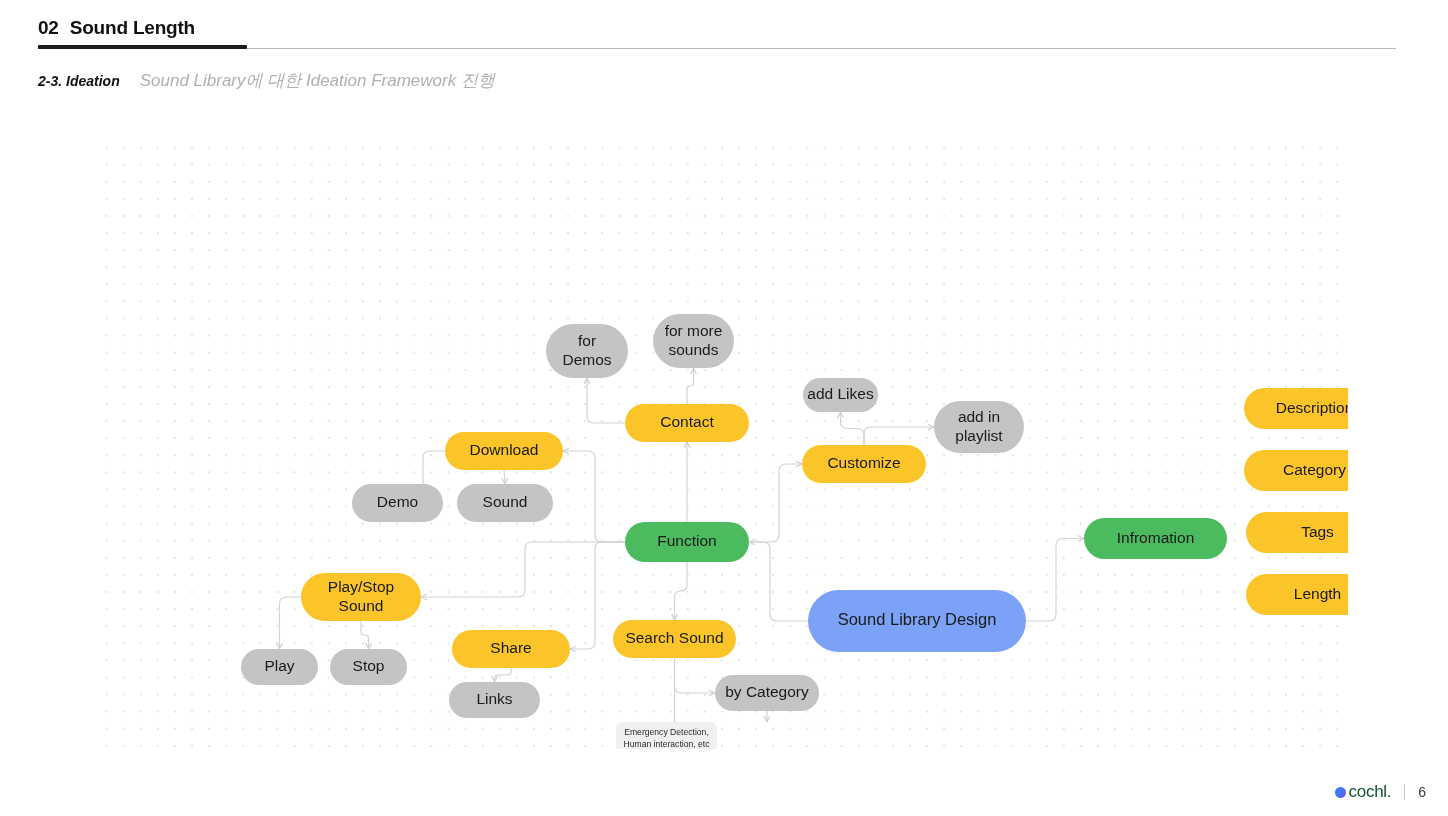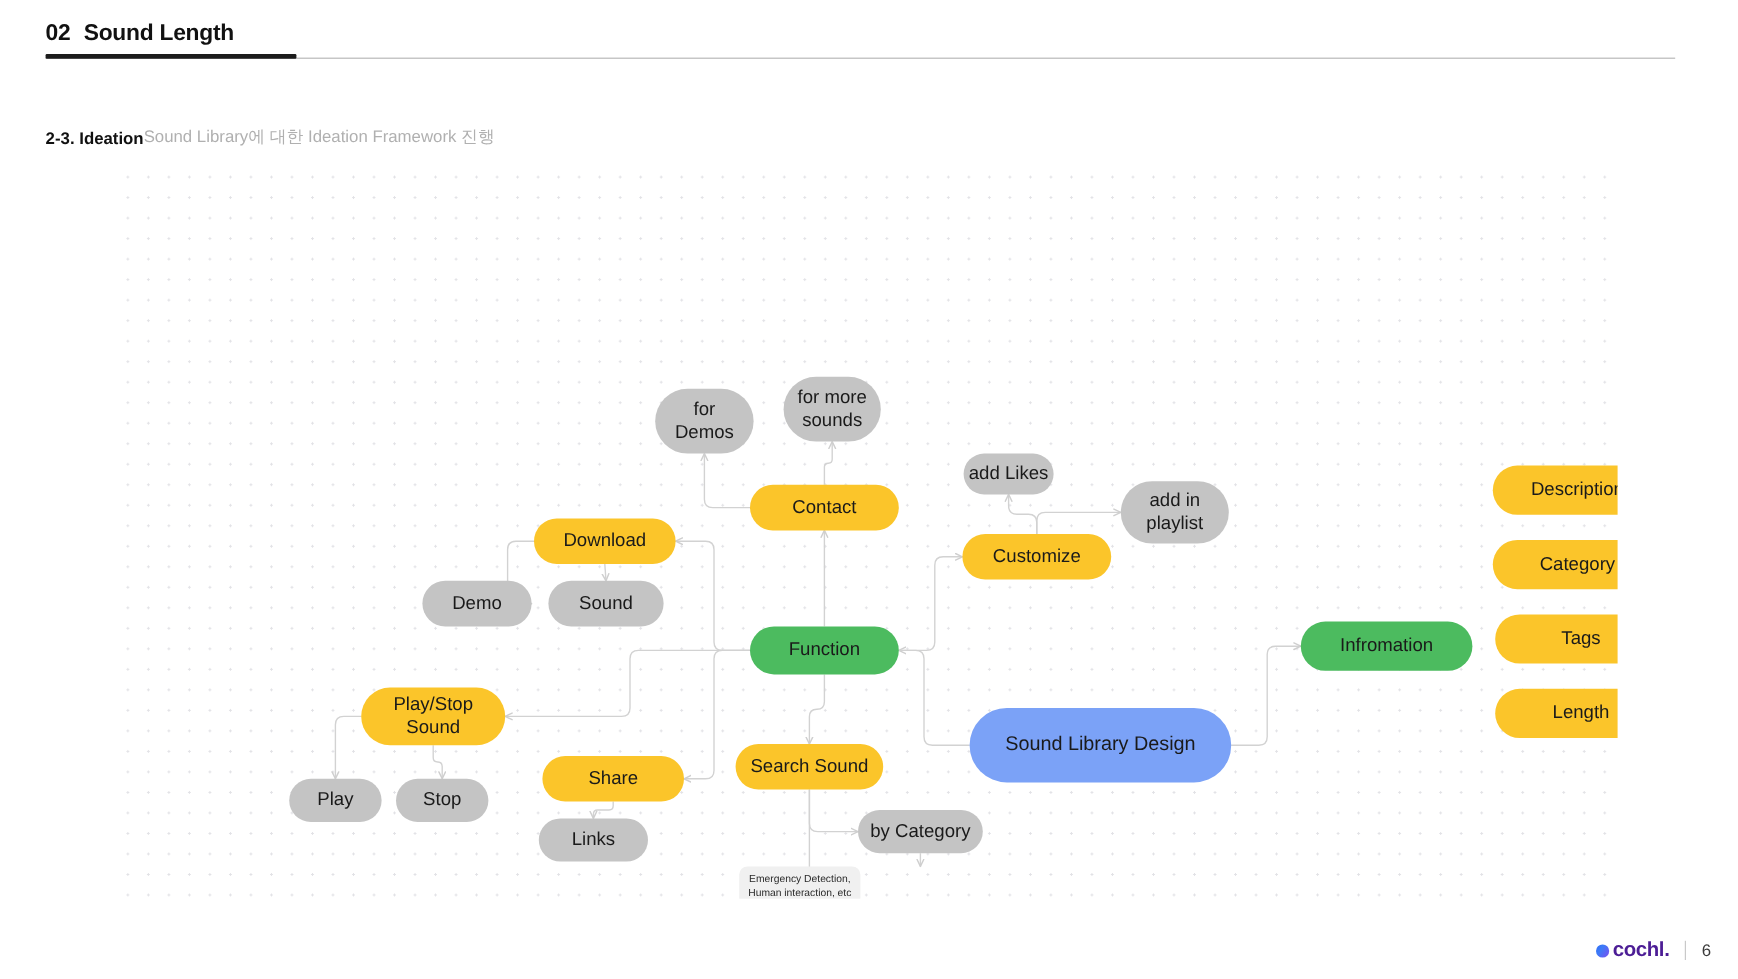--- a/index.html
+++ b/index.html
@@ -24,24 +24,24 @@
   .rule-thin{
     position:absolute;left:38px;top:48px;width:1358px;height:1px;
     background:#b9b9b9;
   }
   .rule-thick{
     position:absolute;left:38px;top:45px;width:209px;height:4px;
     background:#1c1c1c;border-radius:1px;
   }
   .sub-row{
     position:absolute;left:38px;top:69px;
-    display:flex;align-items:flex-end;
+    display:flex;align-items:center;gap:20px;font-style:italic;
   }
   .sub-row .sub-label{font-size:14px;font-weight:bold;color:#111;}
-  .sub-row .sub-desc{font-size:14px;color:#b0b0b0;font-weight:400;margin-top:36px;}
+  .sub-row .sub-desc{font-size:17px;color:#b0b0b0;font-weight:400;}
 
   
   .canvas{
     position:absolute;left:98px;top:139px;width:1250px;height:610px;
     background-image:radial-gradient(circle, #e2e2e6 0.9px, transparent 1px);
     background-size:17.1px 17.1px;
     background-position:0 0;
   }
   .canvas svg{position:absolute;left:0;top:0;}
 
@@ -61,21 +61,21 @@
     position:absolute;right:22px;bottom:14px;
     display:flex;align-items:center;gap:13px;
   }
   .logo{display:flex;align-items:center;gap:3px;}
   .logo-dot{
     width:11px;height:11px;border-radius:50%;
     background:linear-gradient(125deg,#2f6df6 0%,#3d7bf7 38%,#7b4df0 100%);
     display:inline-block;
   }
   .logo-word{
-    font-size:17px;color:#4c1d95;letter-spacing:-0.3px;font-weight:700;
+    font-size:17px;color:#14532d;letter-spacing:-0.3px;font-weight:400;
   }
   .foot-div{width:1px;height:16px;background:#c9c9c9;}
   .page-num{font-size:14px;color:#3a3a3a;}
 </style>
 </head>
 <body>
 
 <div class="slide-header">
   <div class="title-row">
     <span class="num">02</span>

